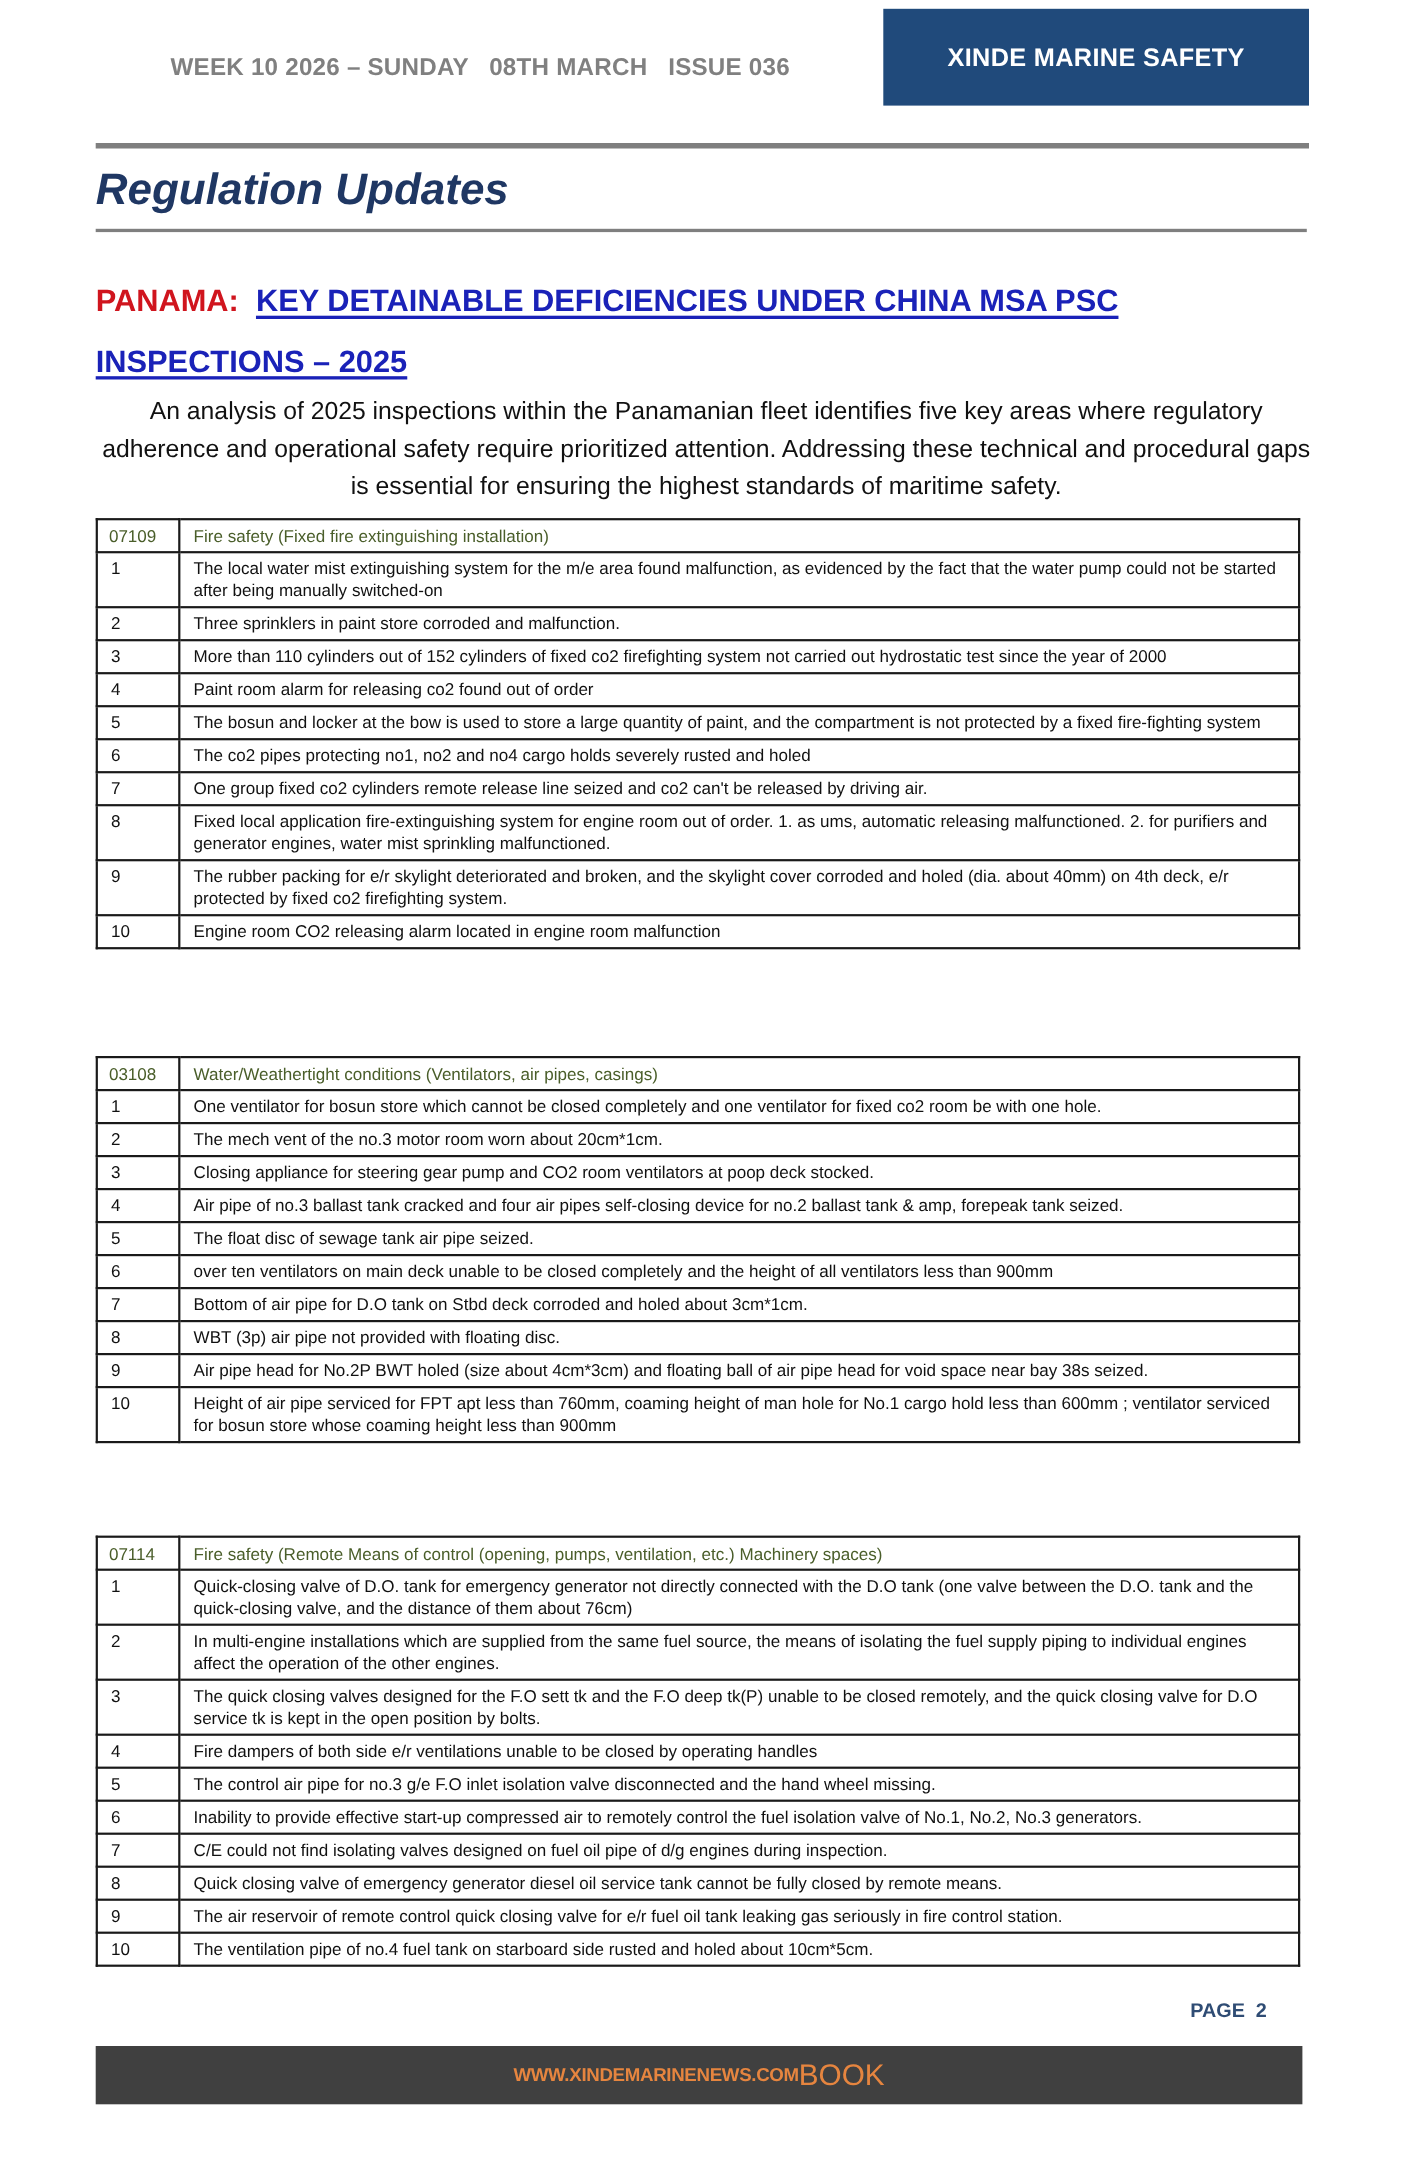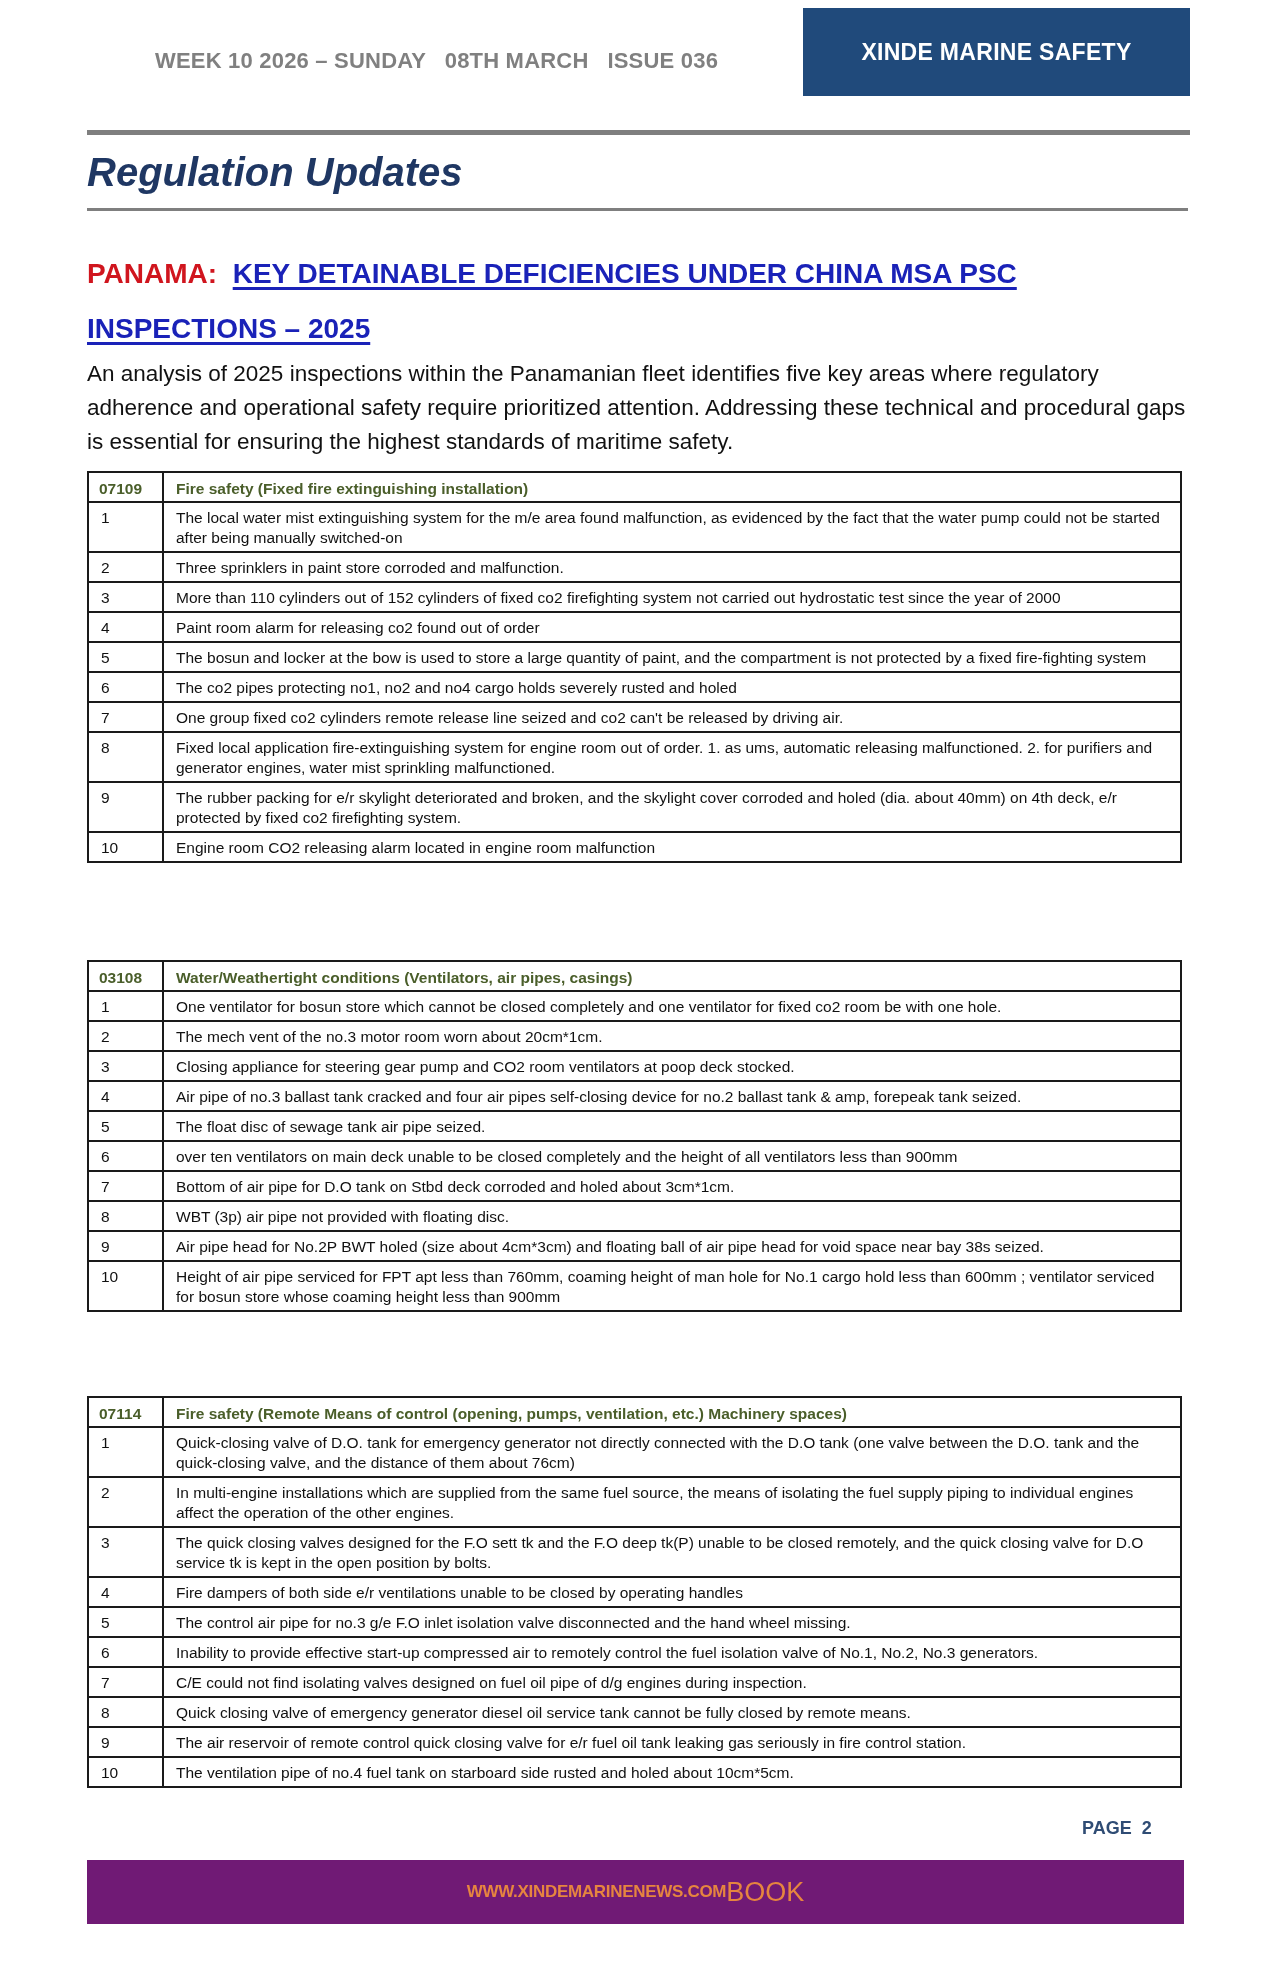--- a/index.html
+++ b/index.html
@@ -24,40 +24,40 @@
     position: absolute; left: 87px; top: 150px;
     font-size: 40px; font-weight: bold; font-style: italic; color: #1f3763;
   }
 
   .article-head { position: absolute; left: 87px; top: 246px; width: 1110px; font-weight: bold; font-size: 28px; line-height: 55px; }
   .article-head .flag { color: #d0151e; }
   .article-head a { color: #1a22b8; text-decoration: underline; text-decoration-thickness: 3px; text-underline-offset: 4px; }
 
   .intro {
     position: absolute; left: 87px; top: 357px; width: 1110px;
-    font-size: 22.5px; line-height: 34px; color: #111;
+    font-size: 22.5px; line-height: 34px; color: #111; text-align: center;
   }
 
   table.def {
     position: absolute; left: 87px; width: 1095px; border-collapse: collapse;
     font-family: "Liberation Sans", sans-serif; font-size: 15.5px; color: #111;
   }
   table.def td { border: 2px solid #1a1a1a; vertical-align: top; padding: 5px 10px 3px 12px; line-height: 20px; }
   table.def td.num { width: 75px; padding-left: 12px; }
-  table.def tr.cat td { color: #4a5e2a; padding-top: 6px; padding-bottom: 2px; font-weight: bold; }
+  table.def tr.cat td { color: #4a5e2a; padding-top: 6px; padding-bottom: 2px; }
   table.def tr.cat td.num { padding-left: 10px; }
   #t1 { top: 471px; }
   #t2 { top: 960px; border-radius: 31px; }
   #t3 { top: 1372px; margin-top: 24px; }
 
   .page-no { position: absolute; left: 1082px; top: 1818px; font-weight: bold; font-size: 18px; color: #2f4c74; white-space: pre; }
 
   .footer-band {
-    position: absolute; left: 87px; top: 1860px; width: 1097px; height: 64px;
-    background: #701a75; display: flex; align-items: center; justify-content: center;
+    position: absolute; left: 87px; top: 1860px; width: 1097px; height: 53px;
+    background: #404040; display: flex; align-items: center; justify-content: center;
   }
   .footer-band .url { color: #e6853f; font-size: 17px; font-weight: bold; letter-spacing: -0.3px; }
   .footer-band .book { color: #e6853f; font-size: 27px; font-weight: normal; }
 </style>
 </head>
 <body>
 
 <div class="hdr-date">WEEK 10 2026 – SUNDAY   08TH MARCH   ISSUE 036</div>
 <div class="hdr-brand">
   <span>XINDE MARINE SAFETY</span>

